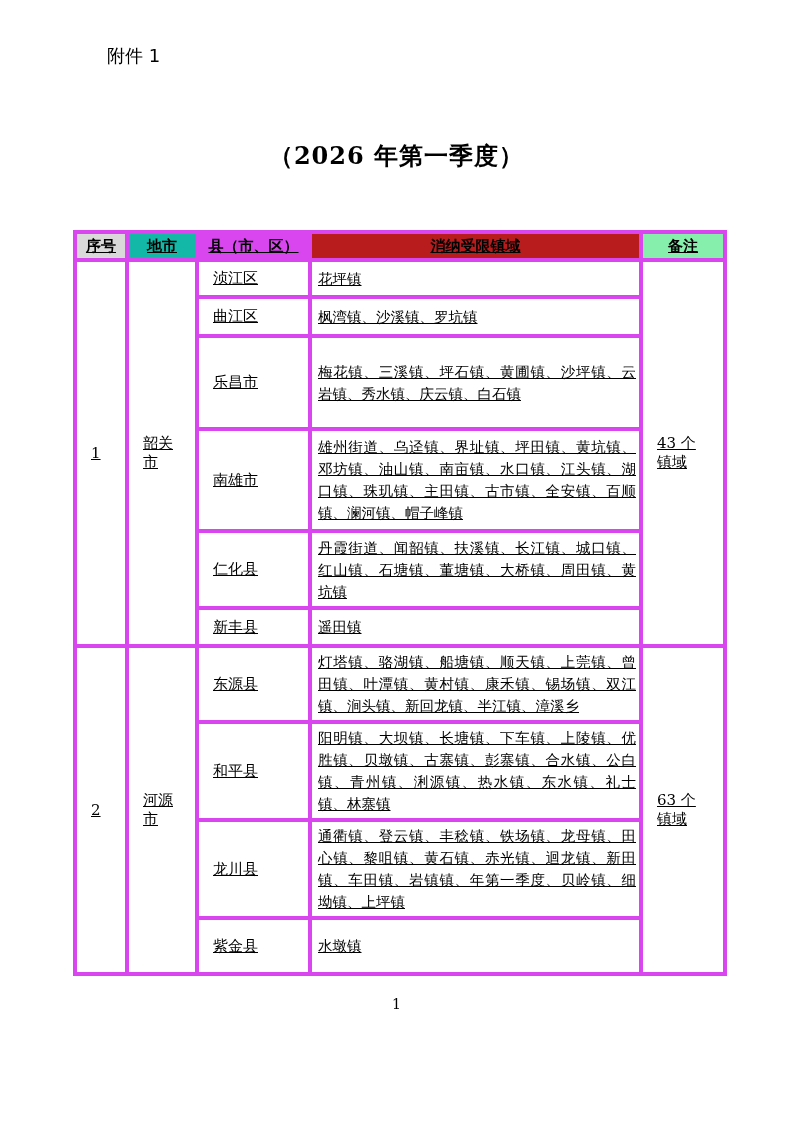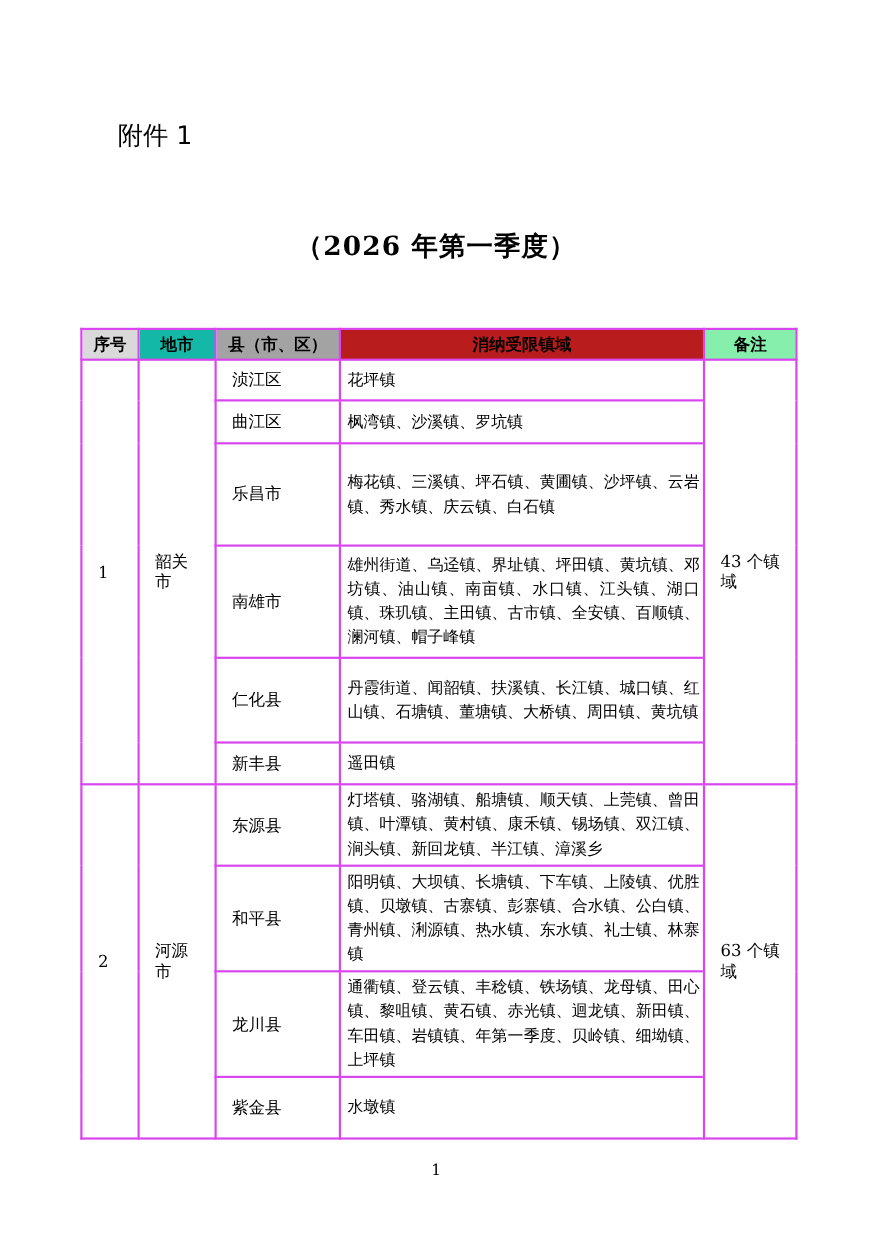--- a/index.html
+++ b/index.html
@@ -7,23 +7,23 @@
     position: relative;
     width: 793px;
     height: 1122px;
     background: #ffffff;
     color: #000000;
     font-family: "DejaVu Serif", "Liberation Serif", serif;
     overflow: hidden;
     box-sizing: border-box;
   }
   .attachment {
-    padding-top: 112px;
+    padding-top: 44px;
     margin-left: 107px;
-    font-size: 23px;
+    font-size: 18px;
     line-height: 24px;
     font-family: "DejaVu Sans", "Liberation Sans", sans-serif;
   }
   .title-block {
     margin-top: 68px;
     text-align: center;
     font-weight: bold;
   }
   .title-line1 {
     font-size: 27px;
@@ -36,24 +36,25 @@
     letter-spacing: 1px;
   }
   table.doc-table {
     margin: 54px 0 0 73px;
     width: 650px;
     border-collapse: collapse;
     table-layout: fixed;
     border: 2px solid #000;
   }
   .doc-table th, .doc-table td {
-    border: 2px solid #d946ef;
+    border: 4px solid #d946ef;
     vertical-align: middle;
     box-sizing: border-box;
     overflow: hidden;
+    text-decoration: underline;
   }
   .doc-table th {
     height: 28px;
     font-size: 15px;
     font-weight: bold;
     text-align: center;
     padding: 0 2px;
   }
   .col-index  { width: 52px; }
   .col-city   { width: 70px; }
@@ -92,21 +93,21 @@
       <col class="col-index">
         <col class="col-city">
         <col class="col-county">
       <col class="col-towns">
         <col class="col-remark">
     </colgroup>
     <thead>
       <tr>
         <th style="background: rgb(217, 217, 217);">序号</th>
         <th style="background: #14b8a6;">地市</th>
-        <th style="background: #a3a3a3;">县（市、区）</th>
+        <th style="background: #d946ef;">县（市、区）</th>
         <th style="background: #b91c1c;">消纳受限镇域</th>
         <th style="background: #86efac;">备注</th>
       </tr>
     </thead>
     <tbody>
         <tr style="height: 37px;">
           <td class="c-center" rowspan="6">1</td>
           <td class="c-center" rowspan="6">韶关市</td>
           <td class="c-center">浈江区</td>
           <td class="c-towns">花坪镇</td>

